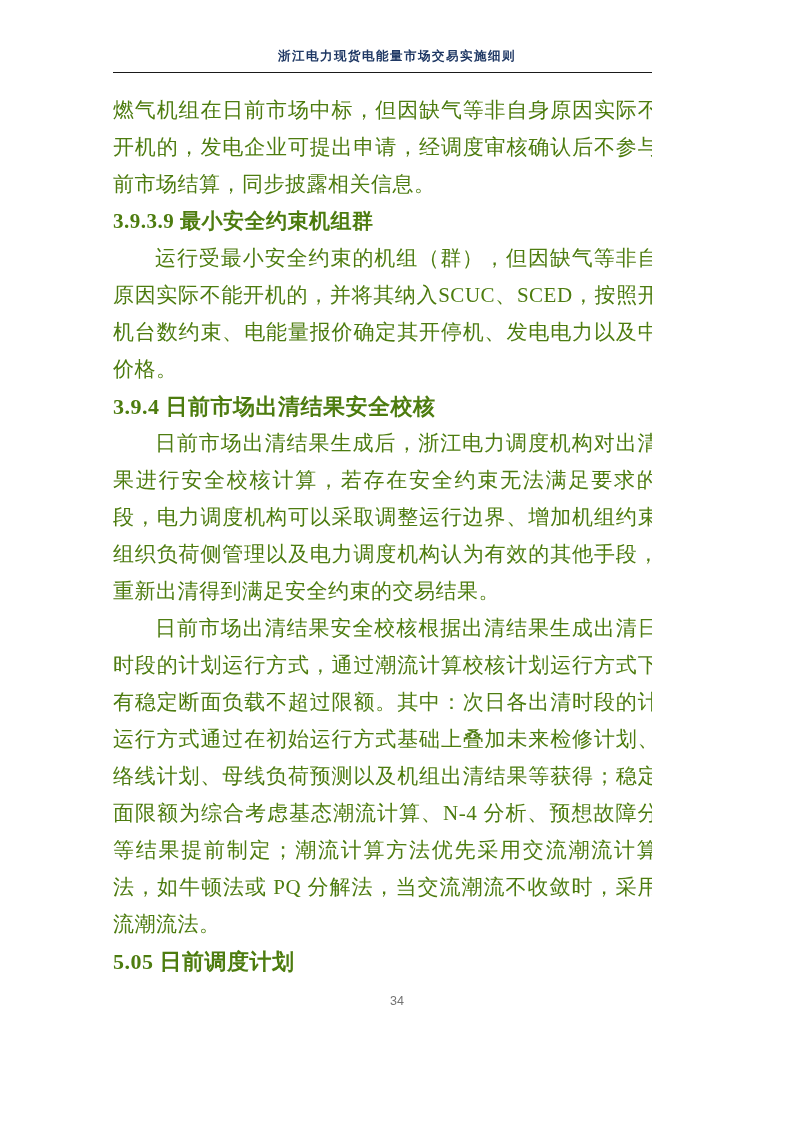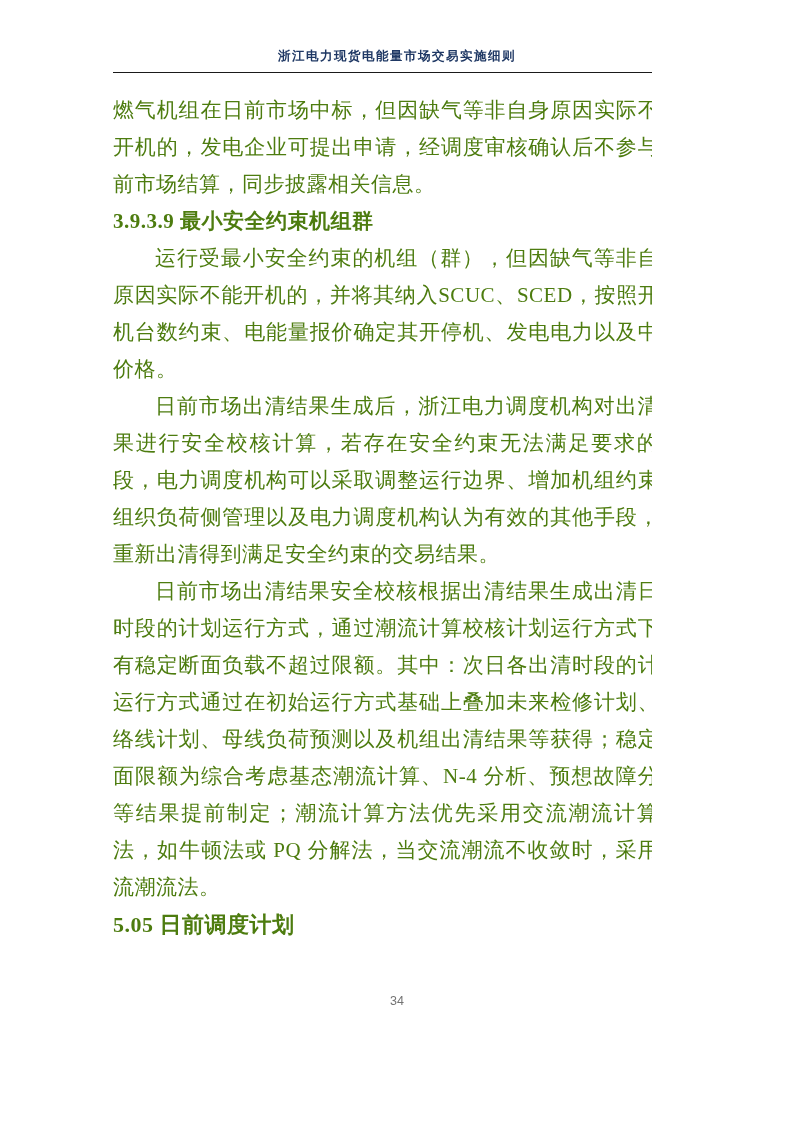--- a/index.html
+++ b/index.html
@@ -71,20 +71,21 @@
 <div class="page">
 
   <div class="page-header">
     <div class="header-title" style="color: rgb(31, 56, 100);">浙江电力现货电能量市场交易实施细则</div>
   </div>
 
   <div class="content" id="content">
       <div class="block paragraph">燃气机组在日前市场中标，但因缺气等非自身原因实际不能开机的，发电企业可提出申请，经调度审核确认后不参与日前市场结算，同步披露相关信息。</div>
       <div class="block heading4">3.9.3.9 最小安全约束机组群</div>
       <div class="block paragraph indent">运行受最小安全约束的机组（群），但因缺气等非自身原因实际不能开机的，并将其纳入SCUC、SCED，按照开停机台数约束、电能量报价确定其开停机、发电电力以及中标价格。</div>
+      <div class="block heading3">3.9.4 日前市场出清结果安全校核</div>
       <div class="block paragraph indent">日前市场出清结果生成后，浙江电力调度机构对出清结果进行安全校核计算，若存在安全约束无法满足要求的时段，电力调度机构可以采取调整运行边界、增加机组约束、组织负荷侧管理以及电力调度机构认为有效的其他手段，并重新出清得到满足安全约束的交易结果。</div>
       <div class="block paragraph indent">日前市场出清结果安全校核根据出清结果生成出清日各时段的计划运行方式，通过潮流计算校核计划运行方式下所有稳定断面负载不超过限额。其中：次日各出清时段的计划运行方式通过在初始运行方式基础上叠加未来检修计划、联络线计划、母线负荷预测以及机组出清结果等获得；稳定断面限额为综合考虑基态潮流计算、N-4 分析、预想故障分析等结果提前制定；潮流计算方法优先采用交流潮流计算方法，如牛顿法或 PQ 分解法，当交流潮流不收敛时，采用直流潮流法。</div>
       <div class="block heading3">5.05 日前调度计划</div>
     </div>
 
   <div class="page-footer">
     <span class="page-number">34</span>
   </div>
 
 </div>

